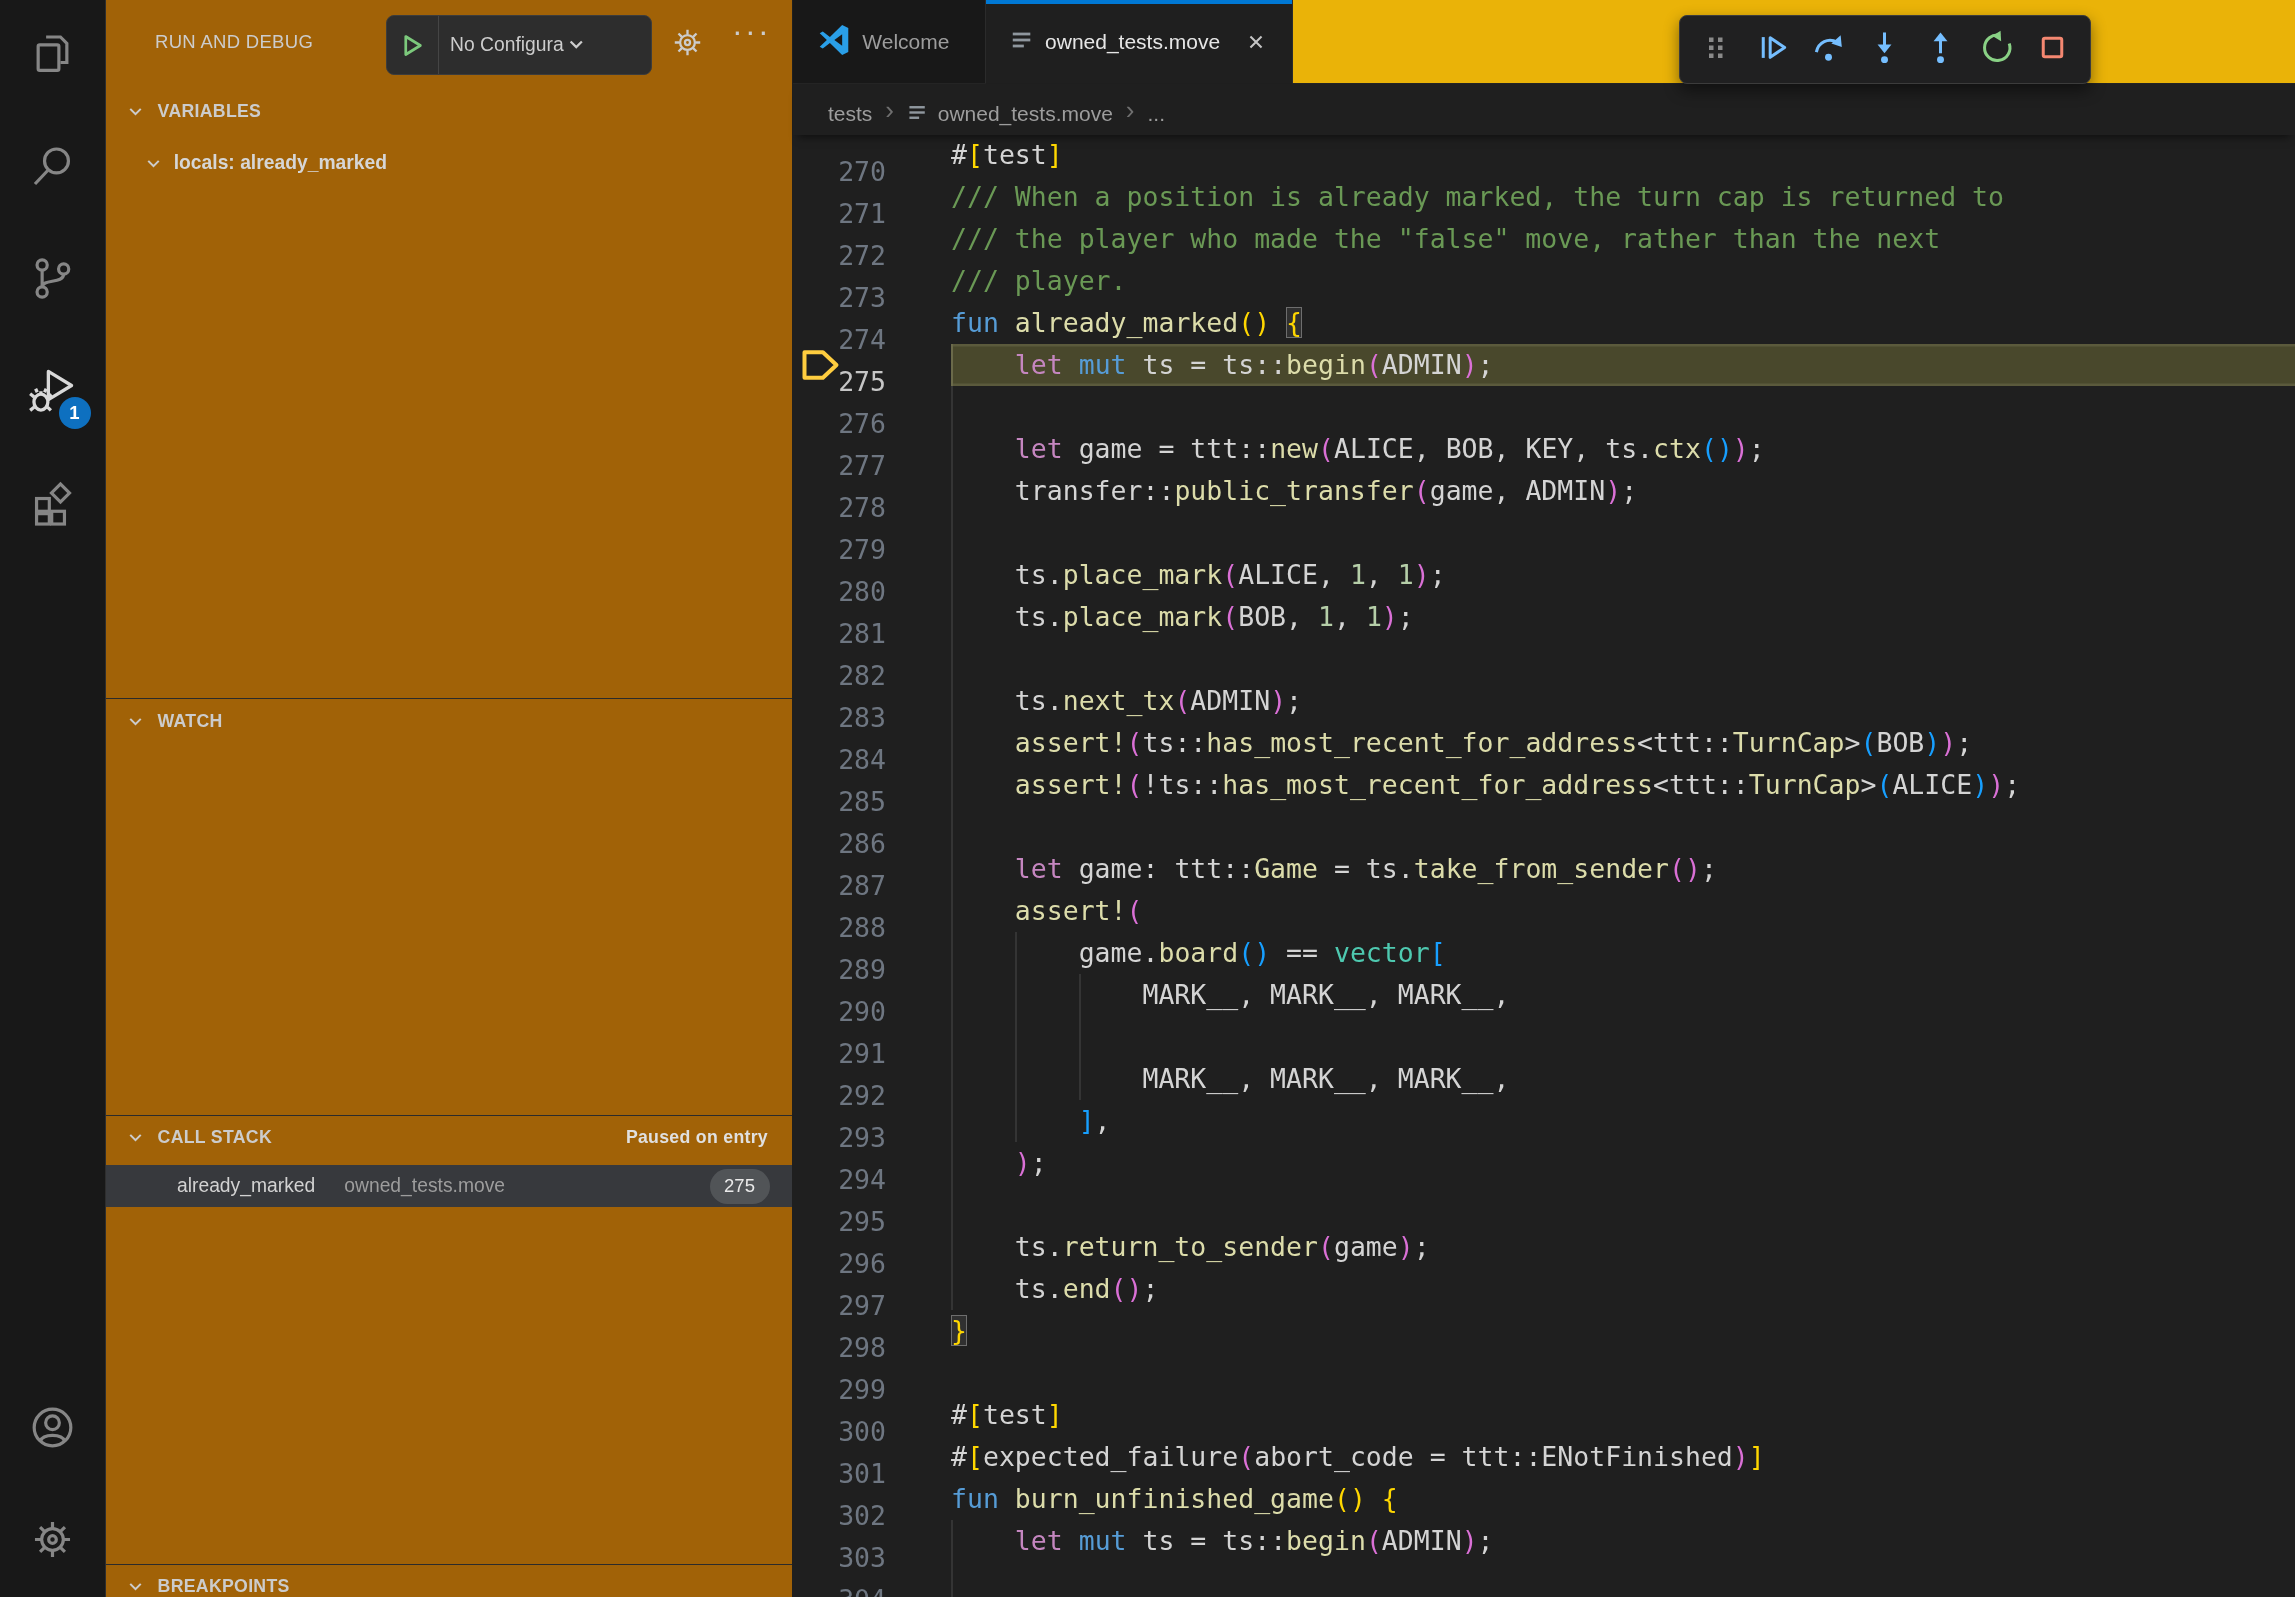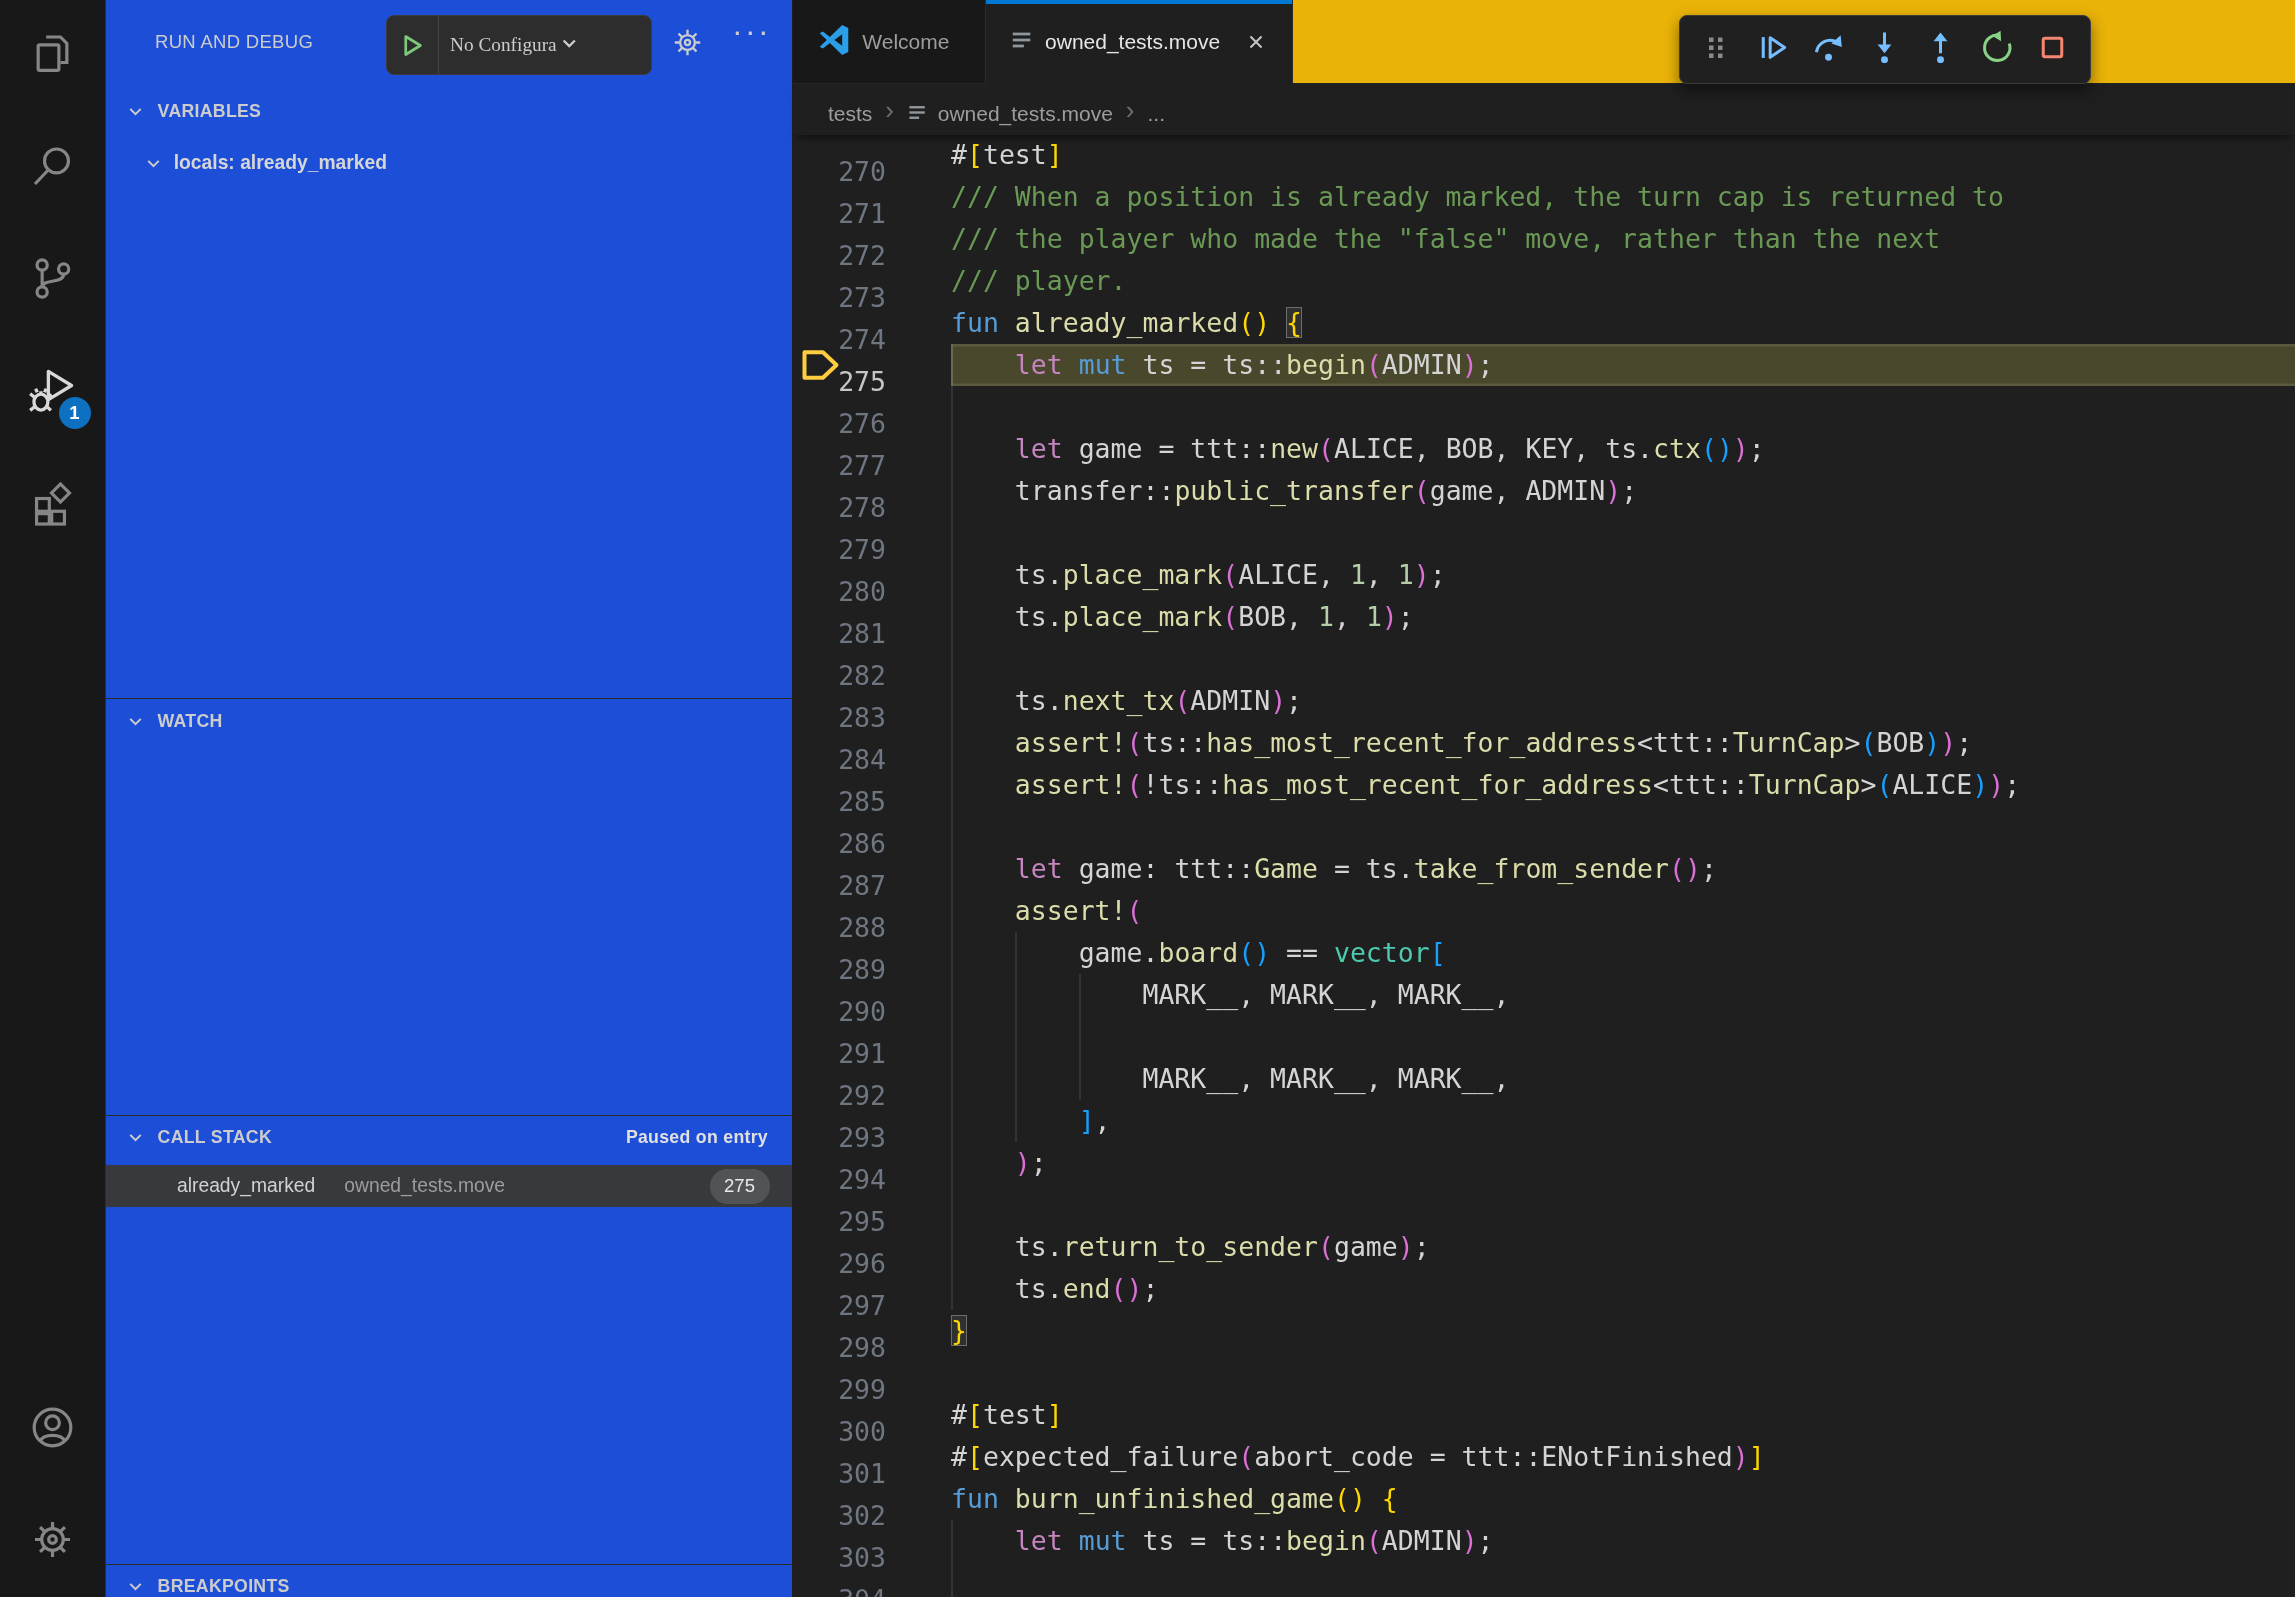--- a/index.html
+++ b/index.html
@@ -10,24 +10,24 @@
   
   .activitybar{left:0;top:0;width:105px;height:1597px;background:#181818;border-right:0.8px solid #2e2e2e;}
   .ab-item{width:105px;height:112px;display:flex;align-items:center;justify-content:center;position:relative;cursor:pointer;}
   .ab-item svg{stroke:#868686;fill:none;stroke-width:2;}
   .ab-item.active svg{stroke:#d9d9d9;}
   .ab-bottom{position:absolute;bottom:0;left:0;width:105px;}
   .ab-badge{position:absolute;right:14.5px;bottom:19.3px;min-width:32px;height:32px;border-radius:16px;
             background:#0e70c0;color:#ffffff;font-size:18.5px;font-weight:700;display:flex;align-items:center;justify-content:center;}
 
   
-  .sidebar{left:106px;top:0;width:686px;height:1597px;background:#1d4ed8;overflow:hidden;text-align:center;}
+  .sidebar{left:106px;top:0;width:686px;height:1597px;background:#a16207;overflow:hidden;text-align:center;}
   .sb-title{left:49px;top:31px;font-size:18.5px;letter-spacing:0.3px;color:#cccccc;white-space:nowrap;}
   .cfg{left:280px;top:15.3px;width:264px;height:58px;background:#2d2d2d;border:0.8px solid #3c3c3c;border-radius:8px;
-       display:flex;align-items:center;overflow:hidden;font-family:Liberation Serif, serif;}
+       display:flex;align-items:center;overflow:hidden;}
   .cfg-play{width:51px;height:100%;display:flex;align-items:center;justify-content:center;flex:none;cursor:pointer;}
   .cfg-sep{width:0.8px;height:58px;background:#454545;flex:none;}
   .cfg-label{font-size:19.3px;color:#cccccc;margin-left:11.3px;white-space:nowrap;overflow:hidden;max-width:158px;flex:none;}
   .cfg-chev{margin-left:1.6px;flex:none;}
   .sb-gear{left:563px;top:24px;cursor:pointer;}
   .sb-dots{left:626px;top:13px;font-size:32px;color:#cccccc;letter-spacing:2.4px;cursor:pointer;}
 
   .sec-head{height:42px;display:flex;align-items:center;font-weight:700;font-size:17.7px;color:#cccccc;letter-spacing:0.3px;}
   .sec-head .chev{margin:0 11.3px 0 19.3px;}
   .sb-divider{left:0;width:686px;height:0.8px;background:#2b2b2b;}

